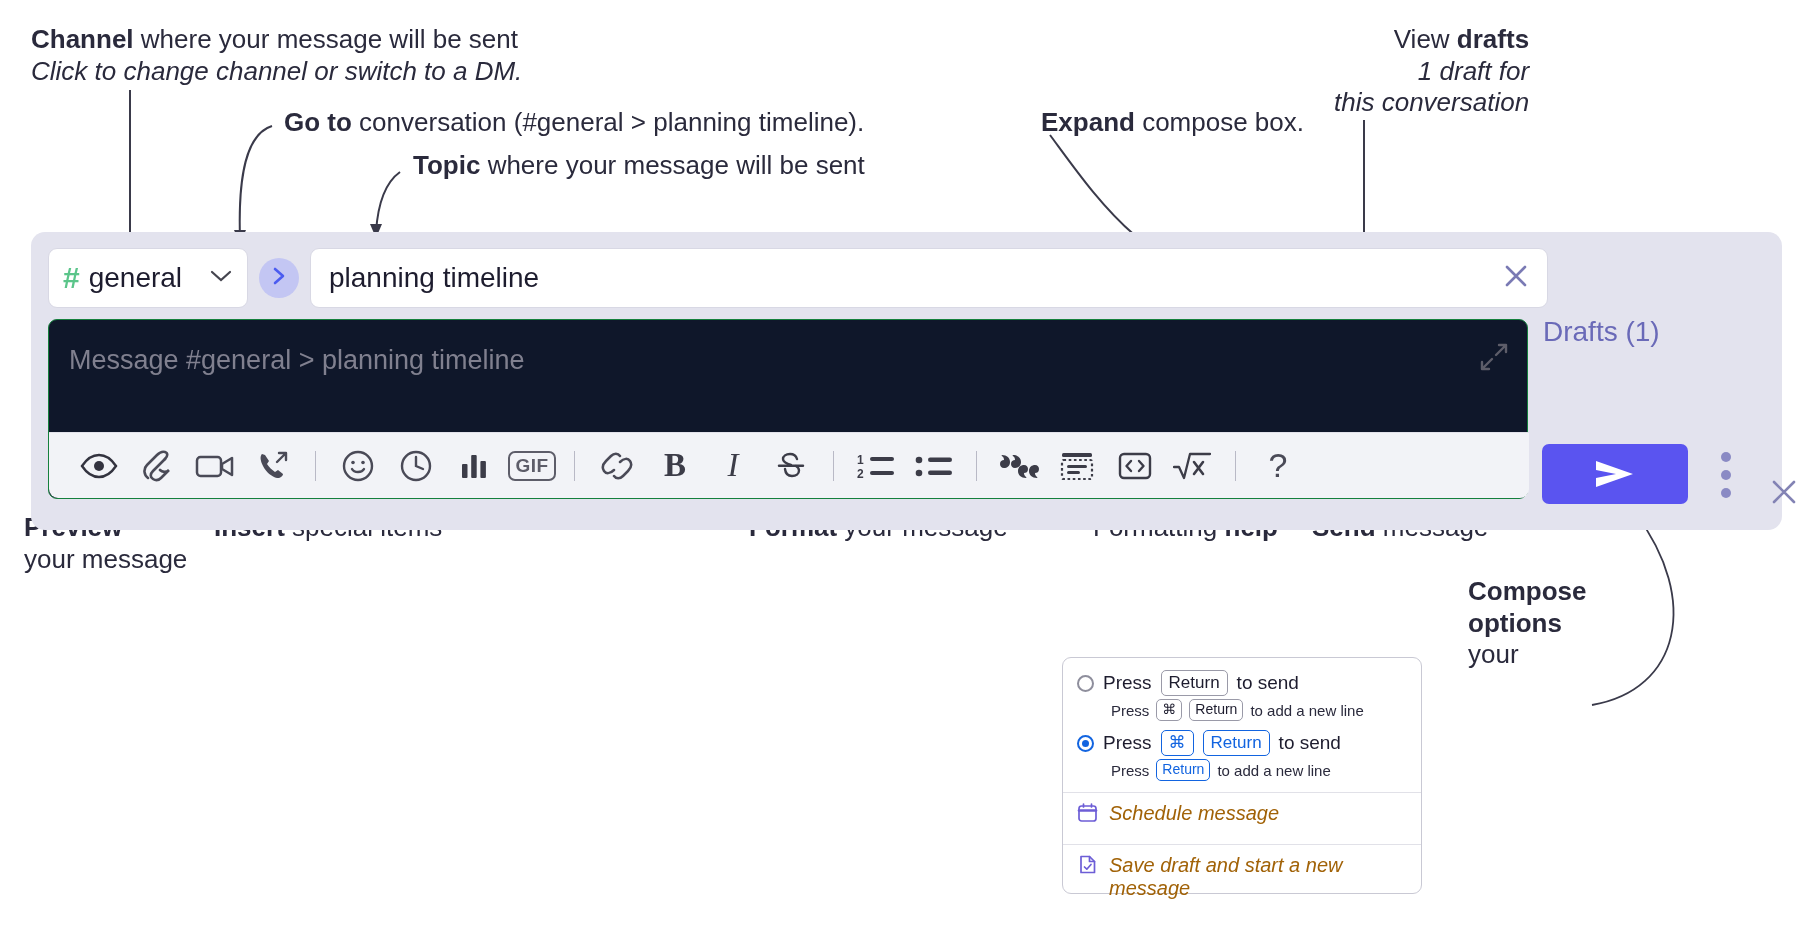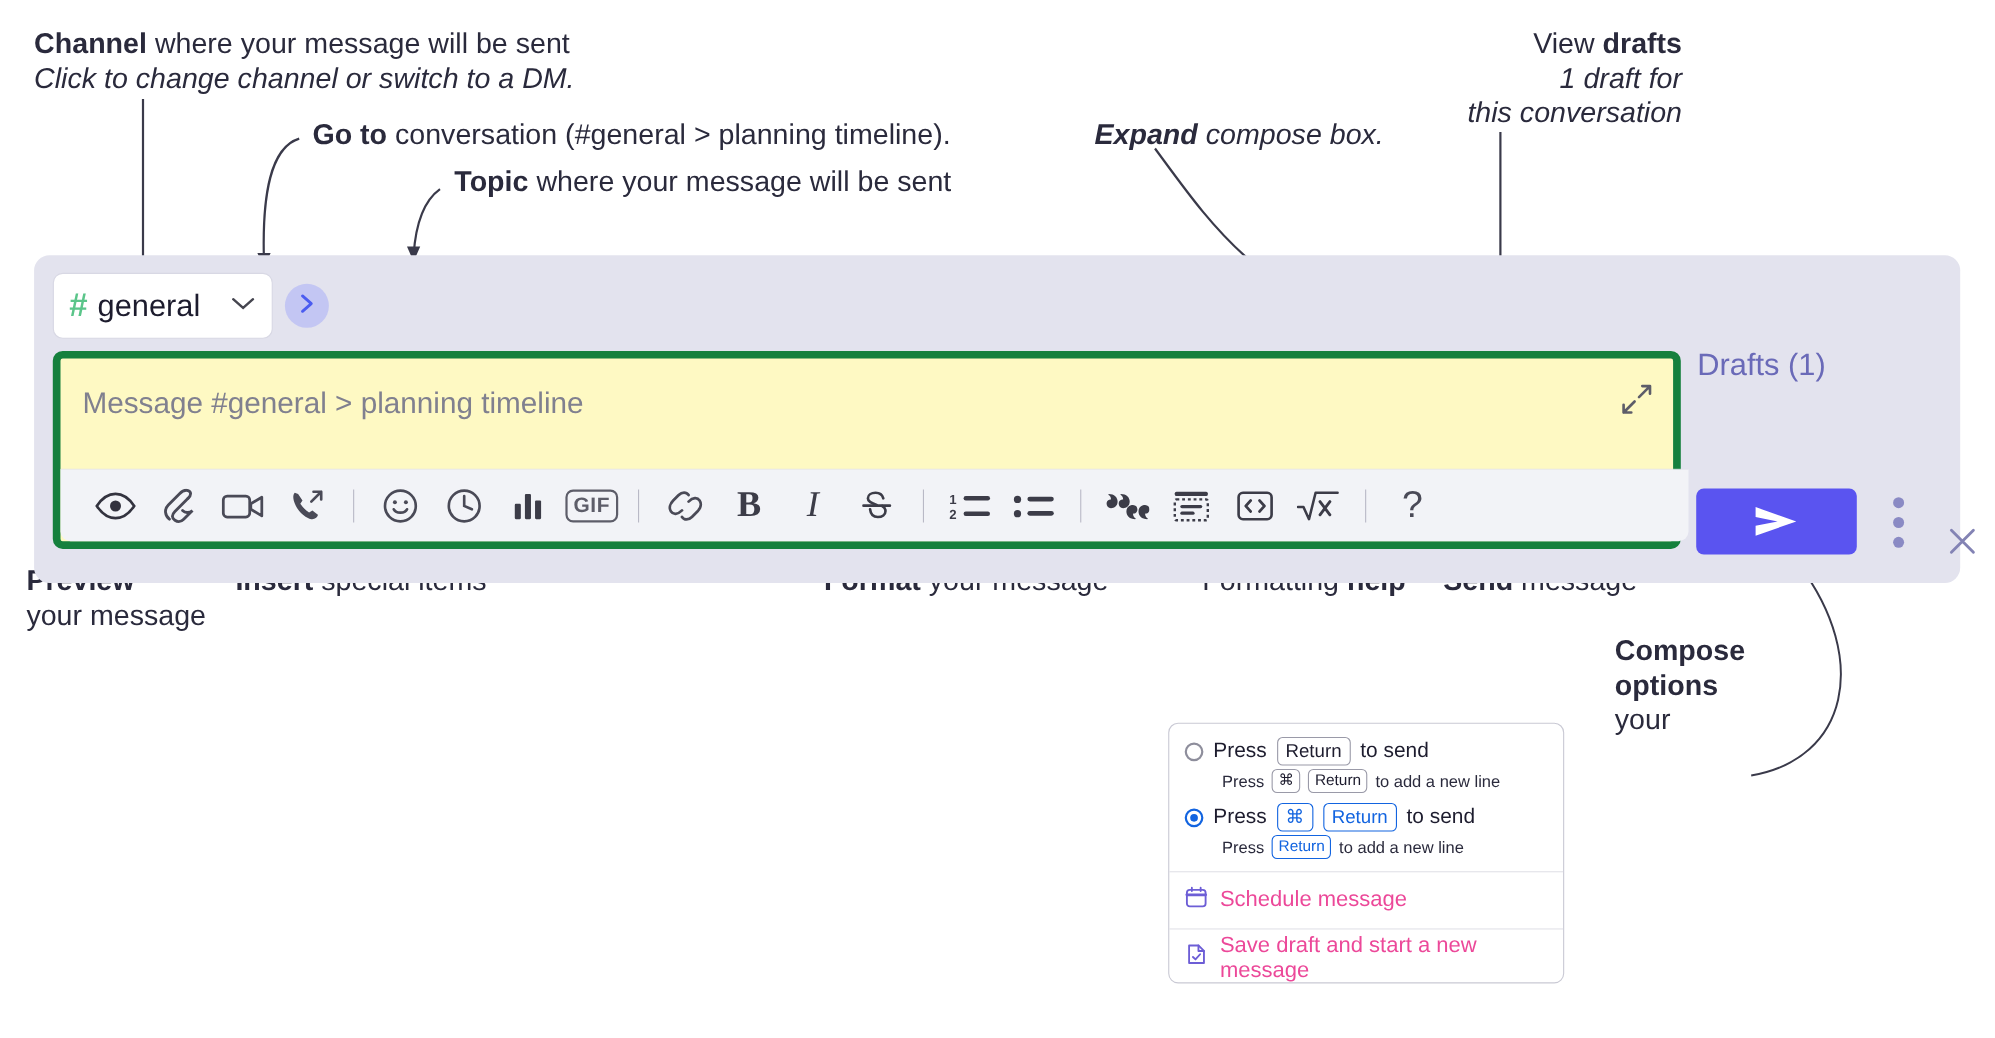--- a/index.html
+++ b/index.html
@@ -37,21 +37,21 @@
     display: flex; align-items: center; justify-content: center; flex: 0 0 auto;
   }
   #topic-field {
     flex: 1; height: 60px; background: #fff; border: 1px solid #d8d8e4; border-radius: 9px;
     display: flex; align-items: center; padding: 0 14px 0 18px;
   }
   #topic-field .tval { font-size: 28px; color: #1d1c2e; }
   #topic-clear { margin-left: auto; }
 
   #msg-box {
-    margin-top: 11px; background: #fef9c3; border: 7px solid #15803d; border-radius: 9px;
+    margin-top: 11px; background: #0f172a; border: 1px solid #15803d; border-radius: 9px;
     width: 1480px; height: 180px; position: relative;
   }
   #msg-placeholder { position: absolute; left: 20px; top: 25px; font-size: 27px; color: #80808f; }
   #expand-btn { position: absolute; right: 18px; top: 22px; }
 
   #toolbar {
     position: absolute; left: 0; bottom: 0; width: 1480px; height: 66px;
     background: #f2f3f7; border-top: 1px solid #e2e2ea;
     border-bottom-left-radius: 9px; border-bottom-right-radius: 9px;
     display: flex; align-items: center; padding-left: 21px;
@@ -81,39 +81,39 @@
   }
   .opt-row { display: flex; align-items: center; gap: 9px; padding: 0 14px; height: 28px; font-size: 19px; color: #1d1c2e; }
   .opt-sub { display: flex; align-items: center; gap: 7px; padding: 0 14px 0 48px; height: 26px; font-size: 15px; color: #2a2a3c; }
   .radio { width: 17px; height: 17px; border-radius: 50%; border: 2px solid #8e8e9c; flex: 0 0 auto; position: relative; }
   .radio.on { border-color: #1264e0; }
   .radio.on::after { content: ""; position: absolute; left: 3px; top: 3px; width: 7px; height: 7px; border-radius: 50%; background: #1264e0; }
   .key { border: 1.4px solid #9a9aa8; border-radius: 5px; padding: 1px 7px; font-size: 17px; color: #1d1c2e; line-height: 1.25; }
   .key.sm { font-size: 14px; padding: 1px 5px; }
   .key.blue { border-color: #1264e0; color: #1264e0; }
   .mdiv { height: 1px; background: #e1e1e8; margin: 9px 0; }
-  .mitem { display: flex; align-items: center; gap: 11px; padding: 0 14px; height: 33px; font-size: 20px; color: #ec4899; }
+  .mitem { display: flex; gap: 11px; padding: 0 14px; height: 33px; font-size: 20px; color: #a16207; font-style: italic; }
 </style>
 </head>
 <body>
 
 <div class="ann" style="left:31px; top:24px;">
   <div><b>Channel</b><span> where your message will be sent</span></div>
   <div><i>Click to change channel or switch to a DM.</i></div>
 </div>
 
 <div class="ann" style="left:284px; top:107px;">
   <b>Go to</b><span> conversation (#general &gt; planning timeline).</span>
 </div>
 
 <div class="ann" style="left:413px; top:150px;">
   <b>Topic</b><span> where your message will be sent</span>
 </div>
 
-<div class="ann" style="left:995px; top:107px;font-style:italic;">
+<div class="ann" style="left:1041px; top:107px;">
   <b>Expand</b><span> compose box.</span>
 </div>
 
 <div class="ann" style="left:1334px; top:24px;text-align:right;">
   <div><span>View </span><b>drafts</b></div>
   <div><i>1 draft for</i></div>
   <div><i>this conversation</i></div>
 </div>
 
 <div class="ann" style="left:24px; top:512px;">
@@ -194,20 +194,28 @@
       </div>
 
       <div id="goto-btn">
         <span>
           <svg width="18" height="20" viewBox="0 0 18 20" fill="none" stroke="#4b5cf0" stroke-width="2.6" stroke-linecap="round" stroke-linejoin="round">
               <path d="M5 3 L13 10 L5 17"></path>
             </svg>
         </span>
       </div>
 
+      <div id="topic-field">
+        <span class="tval">planning timeline</span>
+        <span id="topic-clear">
+          <svg width="34" height="34" viewBox="0 0 34 34" fill="none" stroke="#7a7ab4" stroke-width="2.6" stroke-linecap="round">
+              <path d="M8 8 L26 26 M26 8 L8 26"></path>
+            </svg>
+        </span>
+      </div>
 
     </div>
 
     <div id="msg-box">
       <div id="msg-placeholder">Message #general &gt; planning timeline</div>
 
       <span id="expand-btn">
         <svg width="30" height="30" viewBox="0 0 30 30" fill="none" stroke="#5d5d69" stroke-width="2.4" stroke-linecap="round" stroke-linejoin="round">
           <path d="M17 13 L27 3 M20 3 L27 3 L27 10"></path>
           <path d="M13 17 L3 27 M10 27 L3 27 L3 20"></path>

